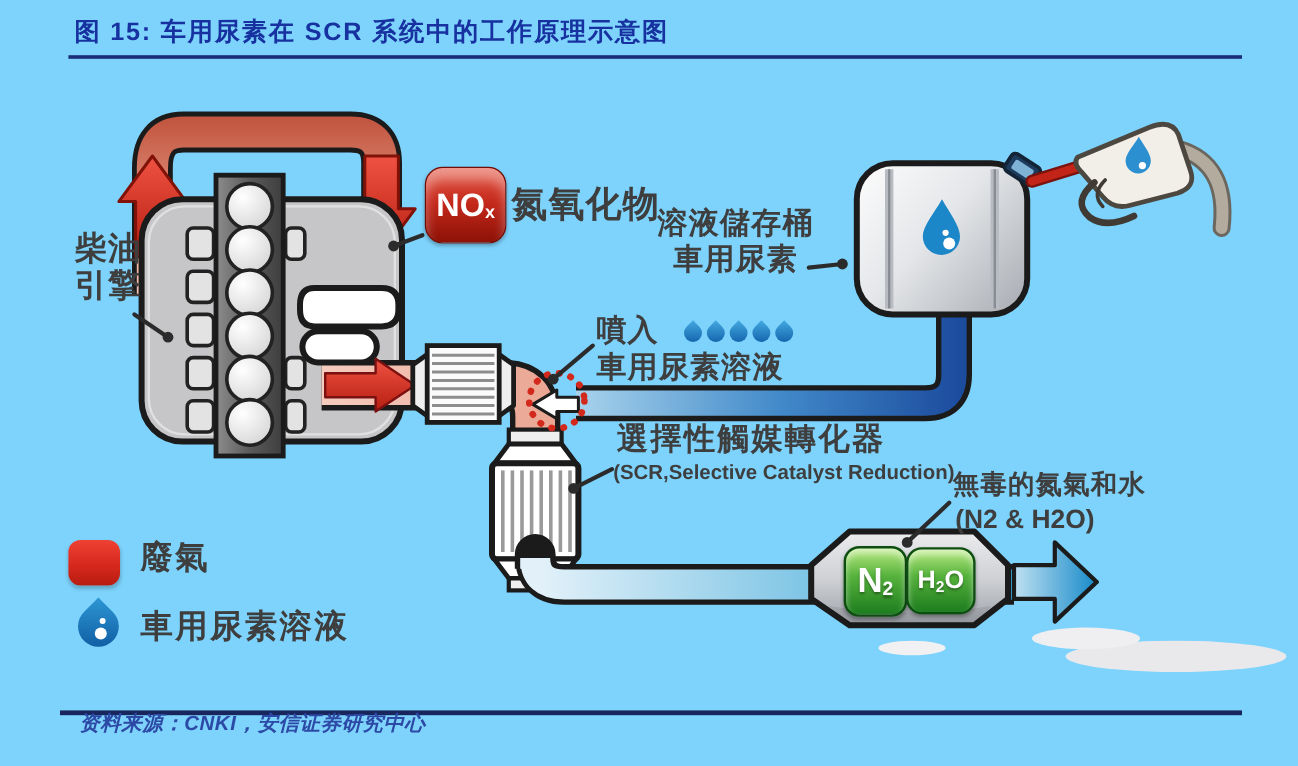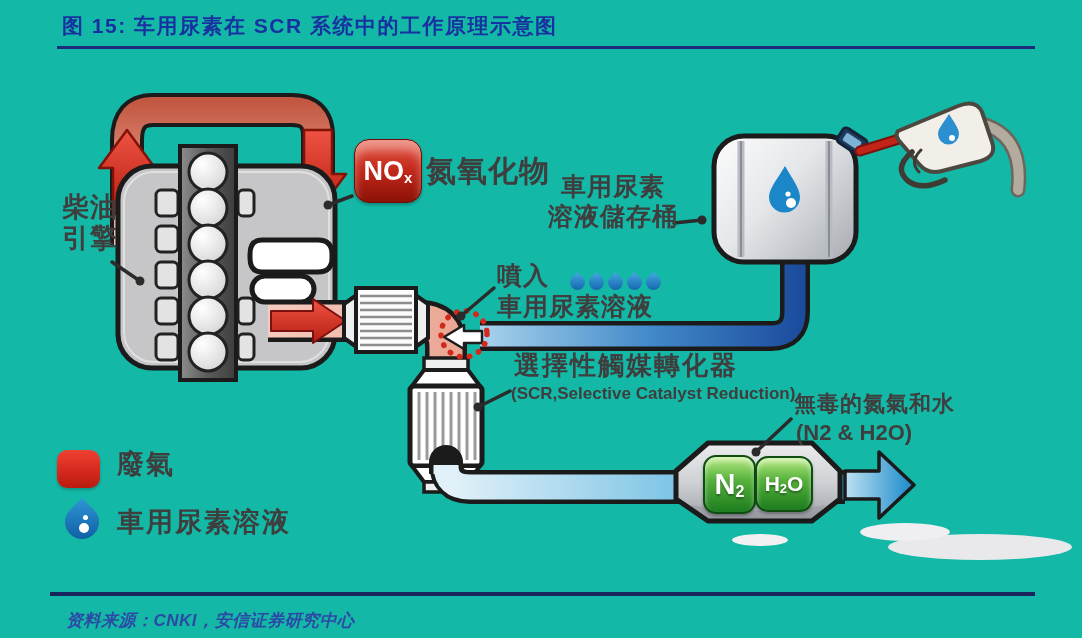--- a/index.html
+++ b/index.html
@@ -1,32 +1,32 @@
 <!DOCTYPE html>
 <html><head>
 <meta charset="utf-8">
 <style>
   html,body{margin:0;padding:0;background:#ffffff;}
   .stage{
     position:relative;width:1082px;height:638px;overflow:hidden;
-    background:#14b8a6;font-family:"Liberation Sans",sans-serif;
+    background:#7dd3fc;font-family:"Liberation Sans",sans-serif;
   }
   .abs{position:absolute;}
   
   .title{
     left:62px;top:12px;font-size:21px;font-weight:800;color:#1732a0;
     letter-spacing:1.5px;white-space:nowrap;
   }
   .title-rule{left:57px;top:46px;width:978px;height:3px;background:#1b2d78;}
   
   .lbl{color:#3e3e3e;font-weight:700;letter-spacing:1px;white-space:nowrap;line-height:1.15;}
   .lbl-engine{left:62px;top:192px;font-size:27px;line-height:31px;}
   .lbl-nox{left:426px;top:154px;font-size:30px;}
   .lbl-tank{left:545px;top:171px;width:136px;text-align:center;font-size:25px;line-height:30px;}
-  .inject-row{left:497px;top:261px;display:flex;align-items:flex-end;gap:21px;}
+  .inject-row{left:497px;top:261px;display:flex;align-items:flex-start;gap:21px;}
   .inject-prefix{font-size:25px;}
   .drops{display:flex;gap:4px;align-items:flex-end;height:24px;}
   .lbl-inject2{left:497px;top:292px;font-size:25px;}
   .lbl-scr{left:514px;top:351px;font-size:26px;letter-spacing:2px;}
   .lbl-scr-sub{left:511px;top:384px;font-size:17px;letter-spacing:0;font-weight:700;}
   .lbl-clean{left:794px;top:391px;font-size:22px;}
   .lbl-clean-sub{left:796px;top:420px;font-size:22px;letter-spacing:0;}
   .lbl-legend1{left:117px;top:449px;font-size:27px;letter-spacing:2px;font-family:Liberation Serif, serif;}
   .lbl-legend2{left:117px;top:507px;font-size:27px;letter-spacing:2px;}
   
@@ -57,21 +57,21 @@
     background:linear-gradient(180deg,#ef4133 0%,#d4271c 60%,#b71c10 100%);
     box-shadow:0 2px 3px rgba(0,0,0,.2);}
   .legend-dropbox{left:60px;top:493px;width:46px;height:58px;}
   .legend-dropbox .big{position:absolute;left:5px;top:12px;width:34px;height:34px;
     border-radius:0 50% 50% 50%;transform:rotate(45deg);
     background:linear-gradient(135deg,#2e96d4 0%,#0b569d 100%);}
   .legend-dropbox .hl1{position:absolute;left:19px;top:30px;width:10px;height:10px;border-radius:50%;background:#fff;}
   .legend-dropbox .hl2{position:absolute;left:23px;top:22px;width:5px;height:5px;border-radius:50%;background:#fff;}
   
   .footer-rule{left:50px;top:592px;width:985px;height:4px;background:#19265e;}
-  .source{left:66px;top:609px;font-size:17px;font-style:italic;font-weight:700;
+  .source{left:66px;top:591px;font-size:17px;font-style:italic;font-weight:700;
     color:#2d49a6;letter-spacing:.5px;white-space:nowrap;}
   svg.art{position:absolute;left:0;top:0;}
 </style>
 </head>
 <body>
 
 <div class="stage">
 
   <svg class="art" width="1082" height="638" viewBox="0 0 1082 638">
     <defs>
@@ -281,22 +281,22 @@
   </div>
 
   <div class="abs badge badge-nox">
     <span>NO</span>
       <span class="sub">x</span>
   </div>
   <div class="abs lbl lbl-nox">氮氧化物</div>
 
 
   <div class="abs lbl lbl-tank">
+    <div>溶液儲存桶</div>
     <div>車用尿素</div>
-    <div>溶液儲存桶</div>
   </div>
 
   <div class="abs inject-row">
     <span class="lbl inject-prefix">噴入</span>
     <span class="drops">
         <span class="drop"></span>
         <span class="drop"></span>
         <span class="drop"></span>
         <span class="drop"></span>
         <span class="drop"></span>

